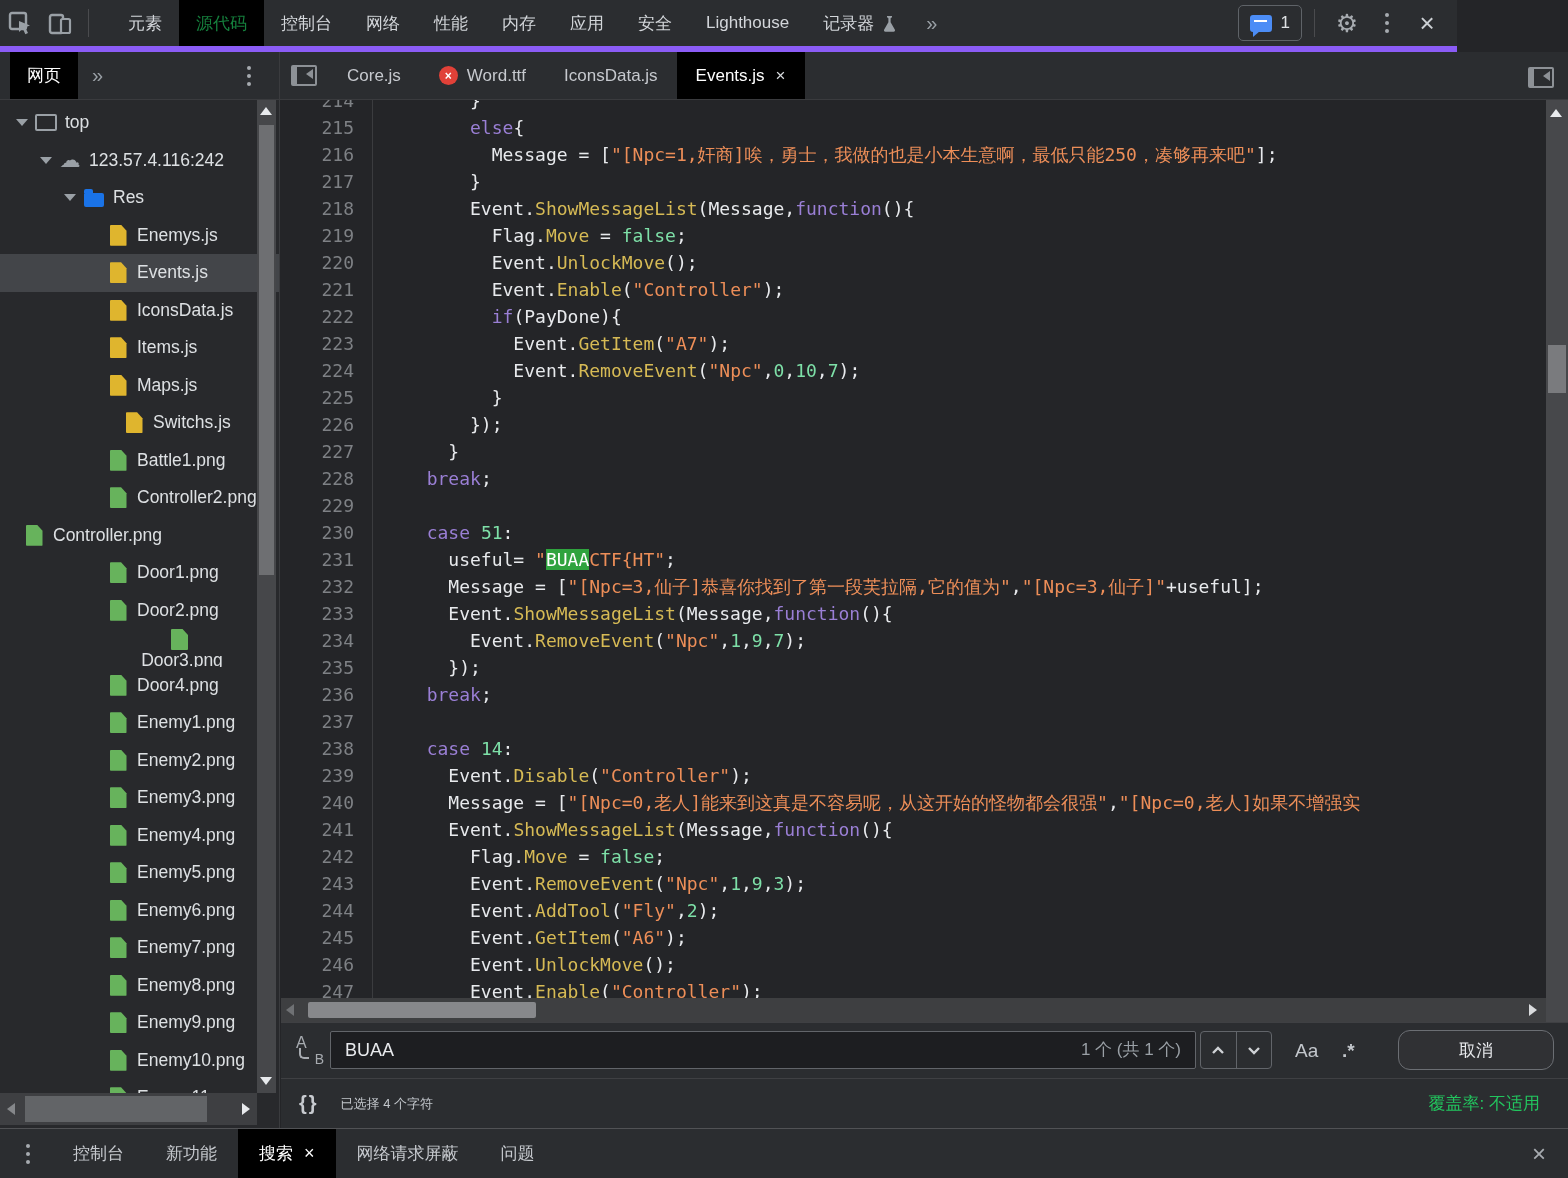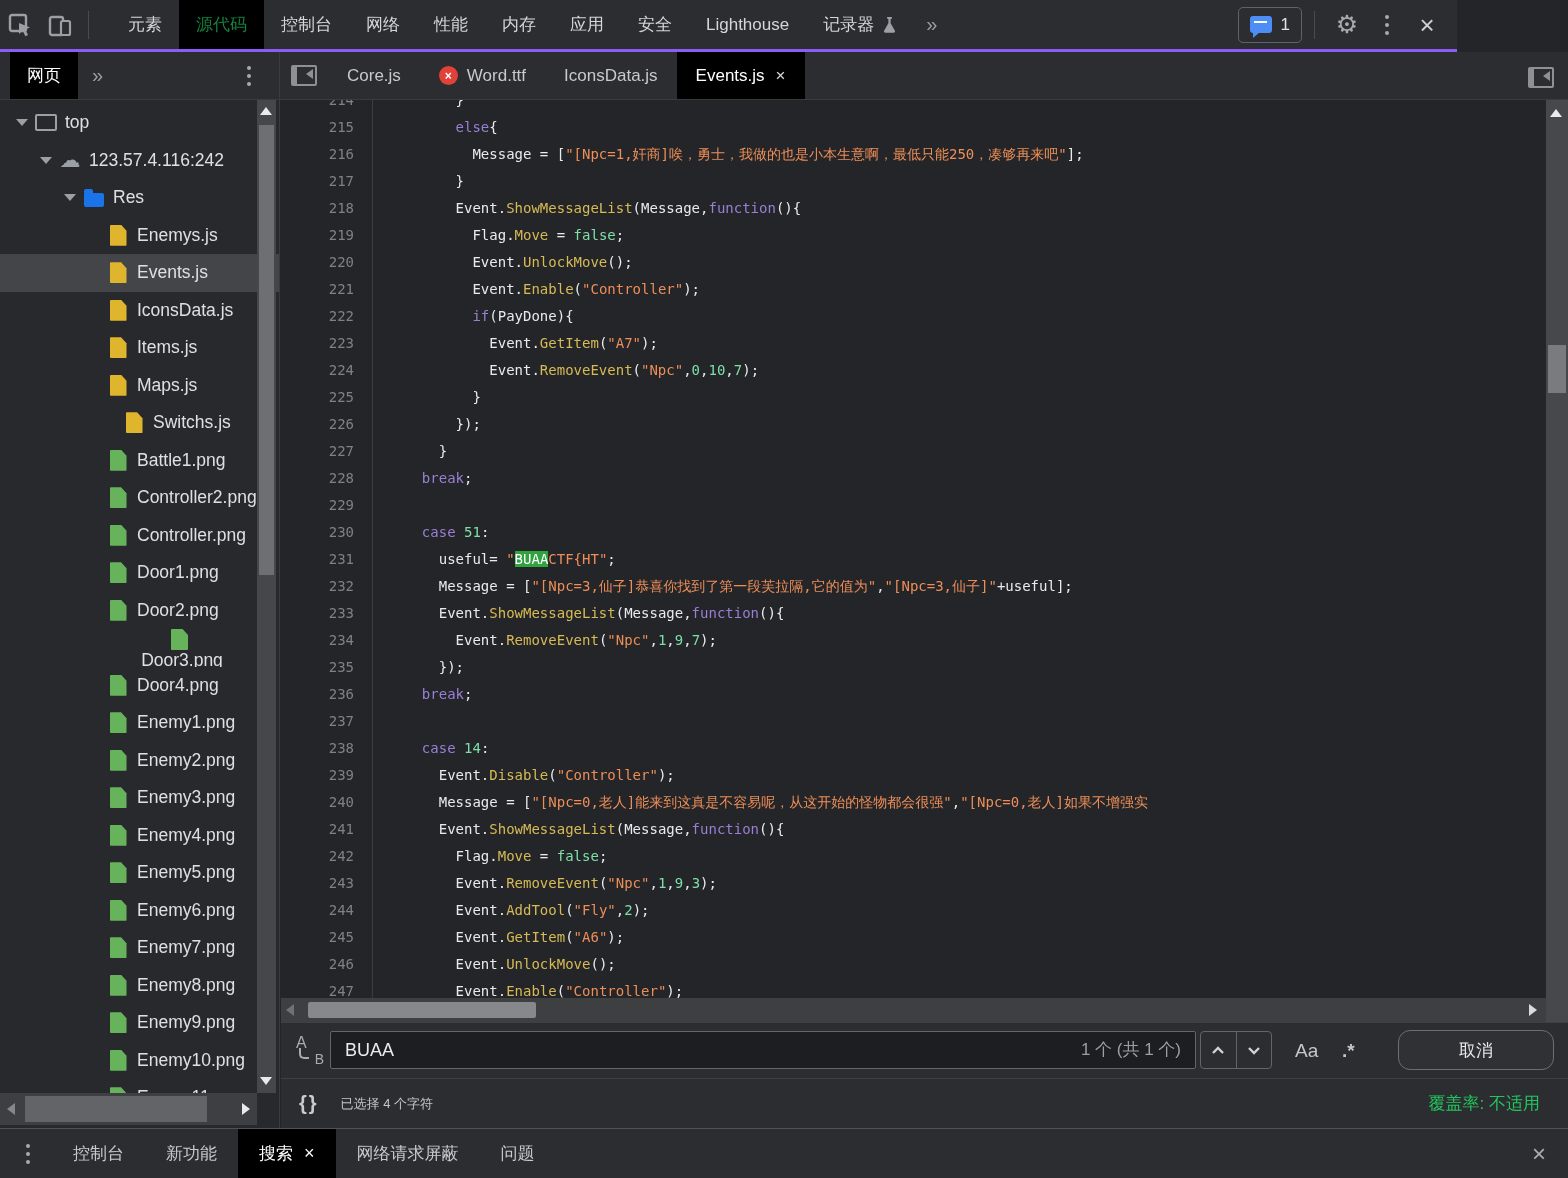--- a/index.html
+++ b/index.html
@@ -1,21 +1,21 @@
 <!DOCTYPE html>
 <html><head>
 <meta charset="utf-8">
 <style>
   html,body{margin:0;padding:0;background:#161719;}
   .root{position:relative;width:1568px;height:1178px;overflow:hidden;background:#242528;
         font-family:"Liberation Sans","DejaVu Sans",sans-serif;color:#e8eaed;
         -webkit-font-smoothing:antialiased;}
   
   .main-toolbar{position:absolute;left:0;top:0;width:1457px;height:52px;background:#2b2d30;
-                border-bottom:3px solid #8b5cf6;display:flex;align-items:center;box-sizing:border-box;}
+                border-bottom:6px solid #8b5cf6;display:flex;align-items:center;box-sizing:border-box;}
   .tool-icon{width:40px;height:40px;display:flex;align-items:center;justify-content:center;flex:none;}
   .vsep{width:1px;height:28px;background:#4a4b4e;margin:0 8px;flex:none;}
   .main-tabs{display:flex;height:100%;align-items:stretch;margin-left:14px;}
   .main-tab{display:flex;align-items:center;gap:8px;padding:0 17px;font-size:17px;color:#d3d6da;cursor:default;}
   .main-tab.active{background:#000;color:#15803d;font-family:Liberation Serif, serif;}
   .right-cluster{margin-left:auto;display:flex;align-items:center;margin-right:10px;}
   .issues-pill{display:flex;align-items:center;gap:9px;height:34px;padding:0 11px;
                border:1px solid #5f6368;border-radius:5px;}
   .bubble{width:22px;height:17px;background:#4c8df6;border-radius:3px;position:relative;}
   .bubble::before{content:"";position:absolute;left:4px;top:5px;width:13px;height:2px;background:#fff;}
@@ -71,21 +71,21 @@
   .side-hscroll{position:absolute;left:0;top:993px;width:257px;height:32px;background:#3e3f42;}
   .side-hscroll .thumb{position:absolute;left:25px;top:3px;width:182px;height:26px;background:#626467;}
   .tri-left{width:0;height:0;border-top:6px solid transparent;border-bottom:6px solid transparent;border-right:8px solid #85878a;
             position:absolute;left:7px;top:10px;}
   .tri-right{width:0;height:0;border-top:6px solid transparent;border-bottom:6px solid transparent;border-left:8px solid #e8eaed;
              position:absolute;right:7px;top:10px;}
   
   .editor{position:absolute;left:281px;top:100px;width:1265px;height:898px;background:#242528;overflow:hidden;}
   .gutter-sep{position:absolute;left:91px;top:0;bottom:0;width:1px;background:#3b3c3f;}
   .code-lines{position:absolute;left:0;top:-13px;width:1265px;
-              font-family:"DejaVu Sans Mono","Liberation Mono",monospace;font-size:14px;line-height:27px;}
+              font-family:"DejaVu Sans Mono","Liberation Mono",monospace;font-size:18px;line-height:27px;}
   .code-line{display:flex;height:27px;white-space:pre;overflow:hidden;}
   .ln{width:73px;text-align:right;padding-right:18px;color:#7e8185;flex:none;}
   .code-text{padding-left:33px;}
   .tp{color:#e8eaed}.tk{color:#9a7fd5}.ts{color:#ed8e58}.tf{color:#d6ba55}.tn{color:#7ee0a8}
   .thl{background:#2fa33e;color:#fff;}
   .editor-vscroll{position:absolute;left:1546px;top:100px;width:22px;height:922px;background:#47484b;}
   .editor-vscroll .thumb{position:absolute;left:2px;top:245px;width:18px;height:48px;background:#7a7b7e;}
   .code-hscroll{position:absolute;left:281px;top:998px;width:1265px;height:24px;background:#3e3f41;}
   .code-hscroll .thumb{position:absolute;left:27px;top:4px;width:228px;height:16px;background:#87888b;border-radius:2px;}
   .code-hscroll .tri-left{border-right-color:#6f7174;top:6px;left:5px;}
@@ -314,21 +314,21 @@
           </span>
           <span class="tree-label">Battle1.png</span>
         </div>
         <div class="tree-row" style="padding-left: 84px;">
           <span class="arrow-slot"></span>
           <span class="tree-ic">
             <span class="ic-doc img"></span>
           </span>
           <span class="tree-label">Controller2.png</span>
         </div>
-        <div class="tree-row" style="padding-left: 84px;">
+        <div class="tree-row" style="">
           <span class="arrow-slot"></span>
           <span class="tree-ic">
             <span class="ic-doc img"></span>
           </span>
           <span class="tree-label">Controller.png</span>
         </div>
         <div class="tree-row" style="padding-left: 84px;">
           <span class="arrow-slot"></span>
           <span class="tree-ic">
             <span class="ic-doc img"></span>

